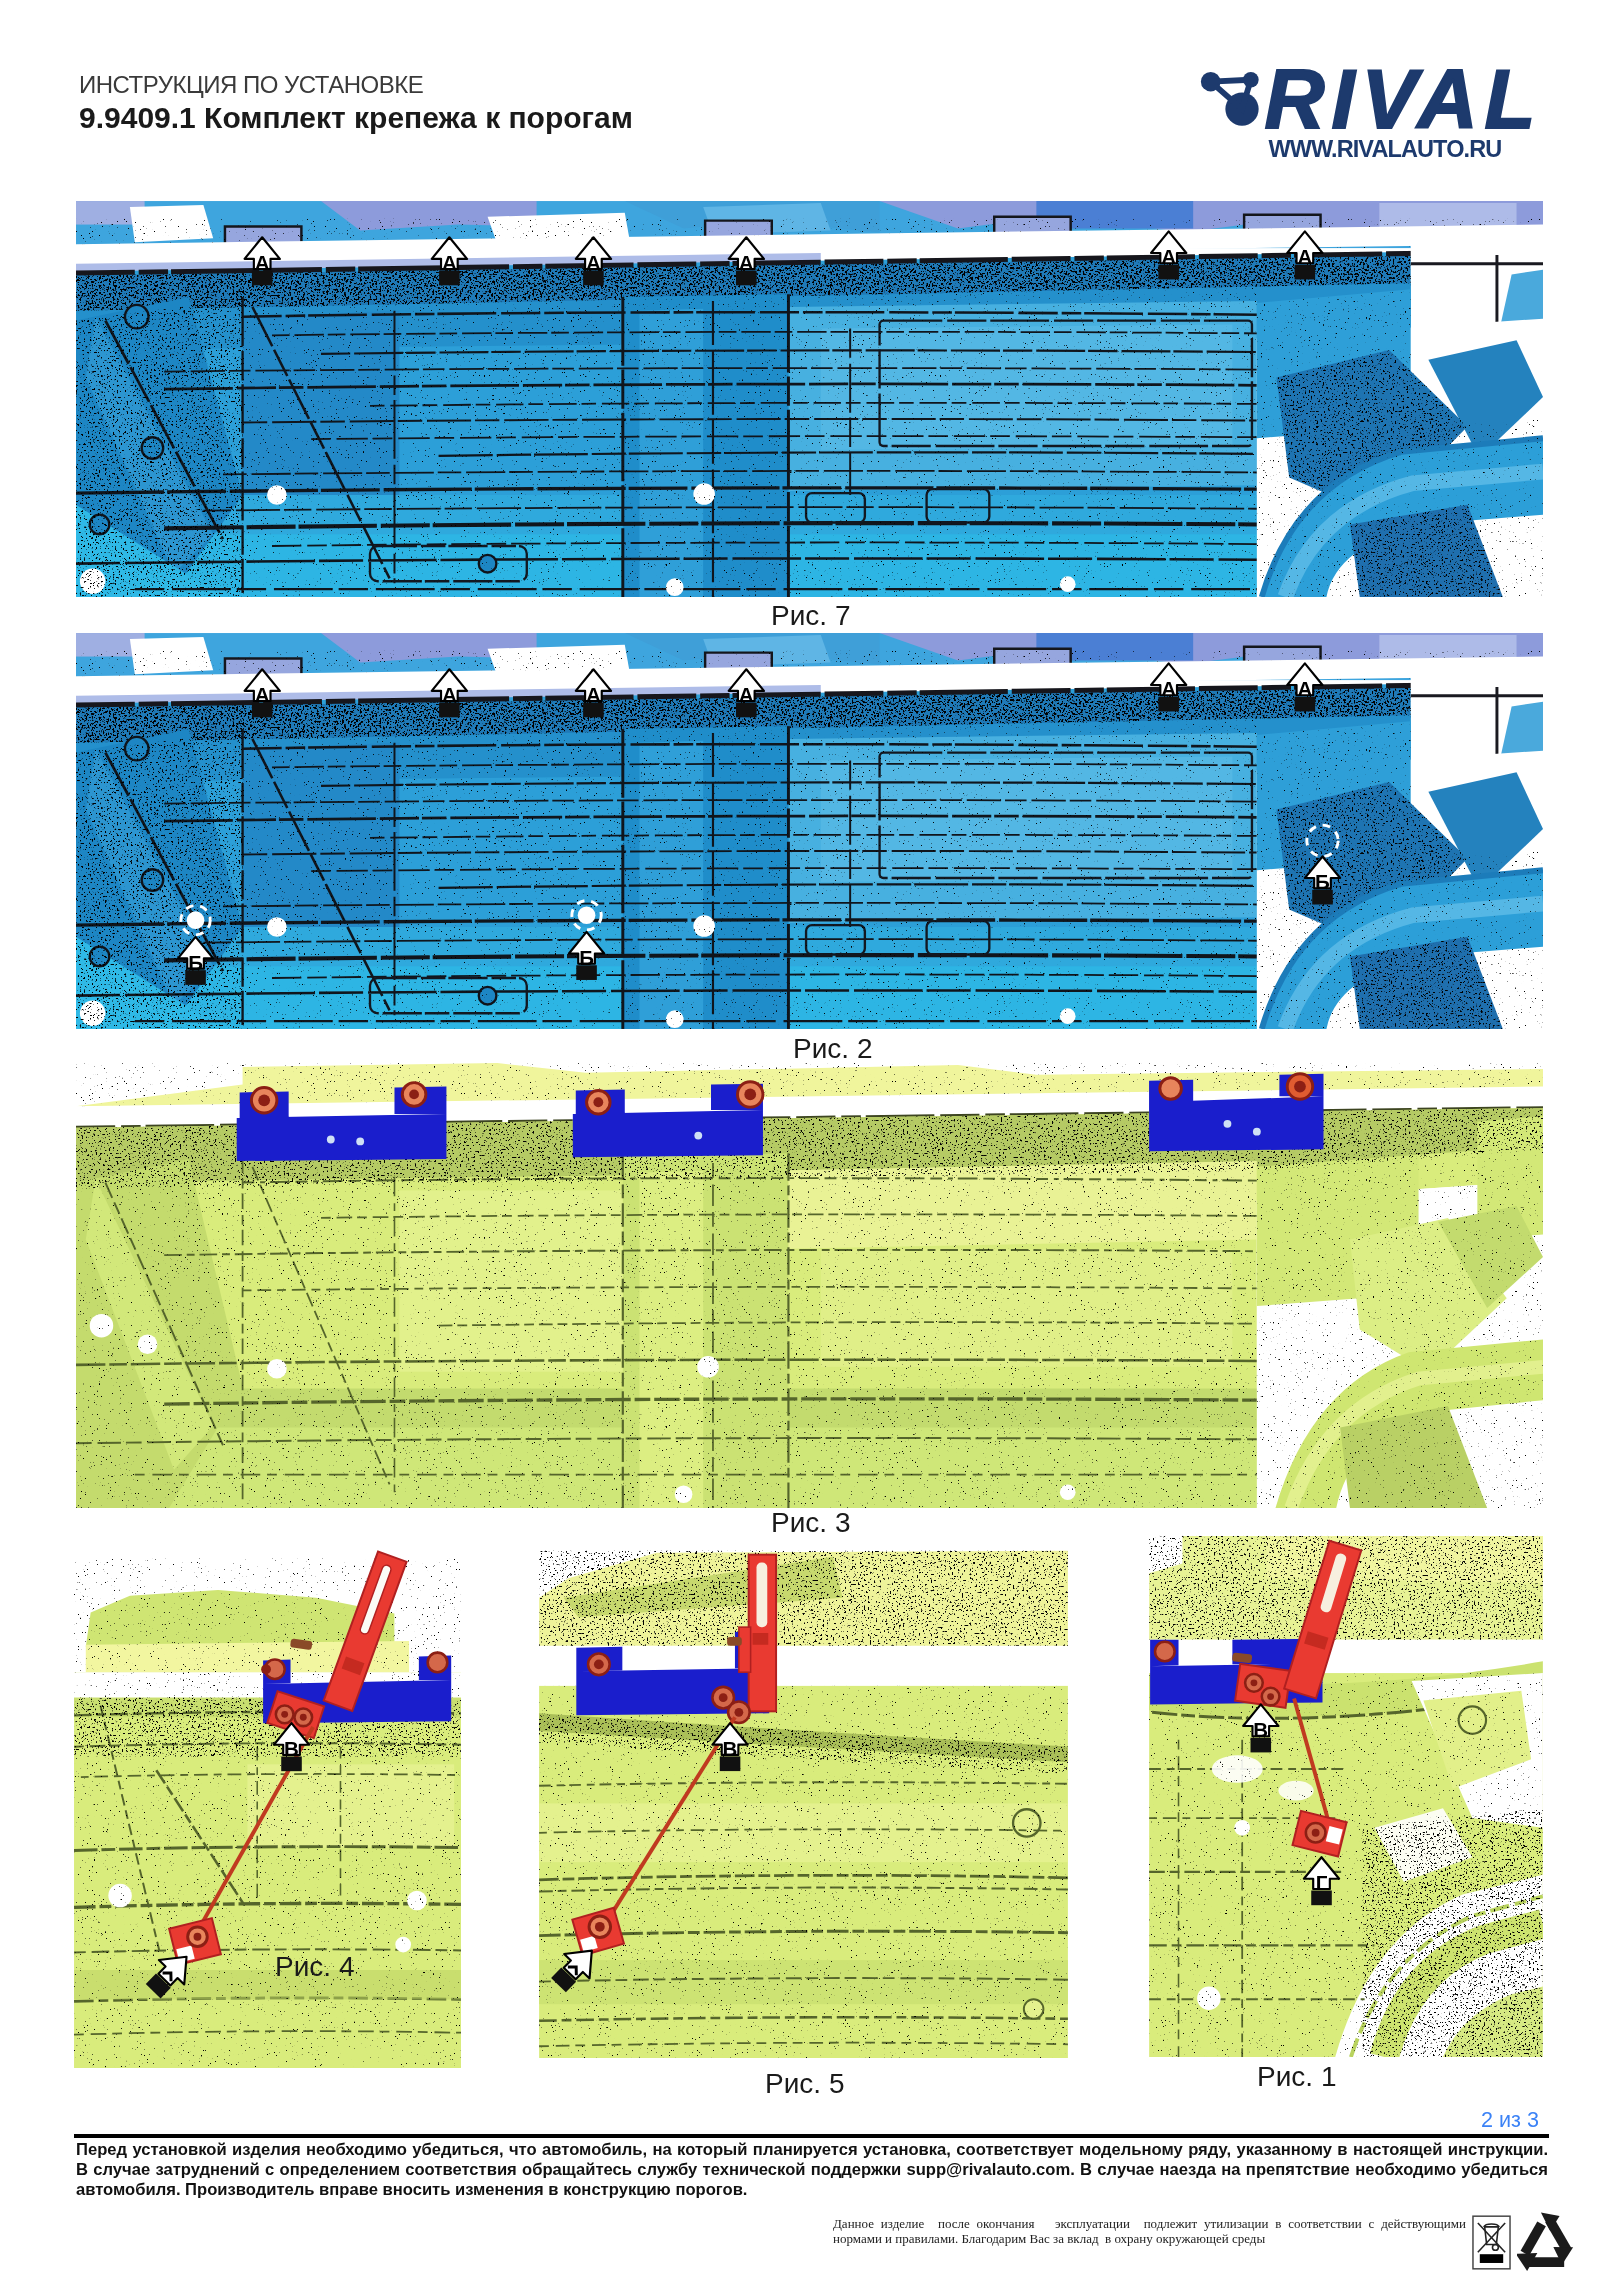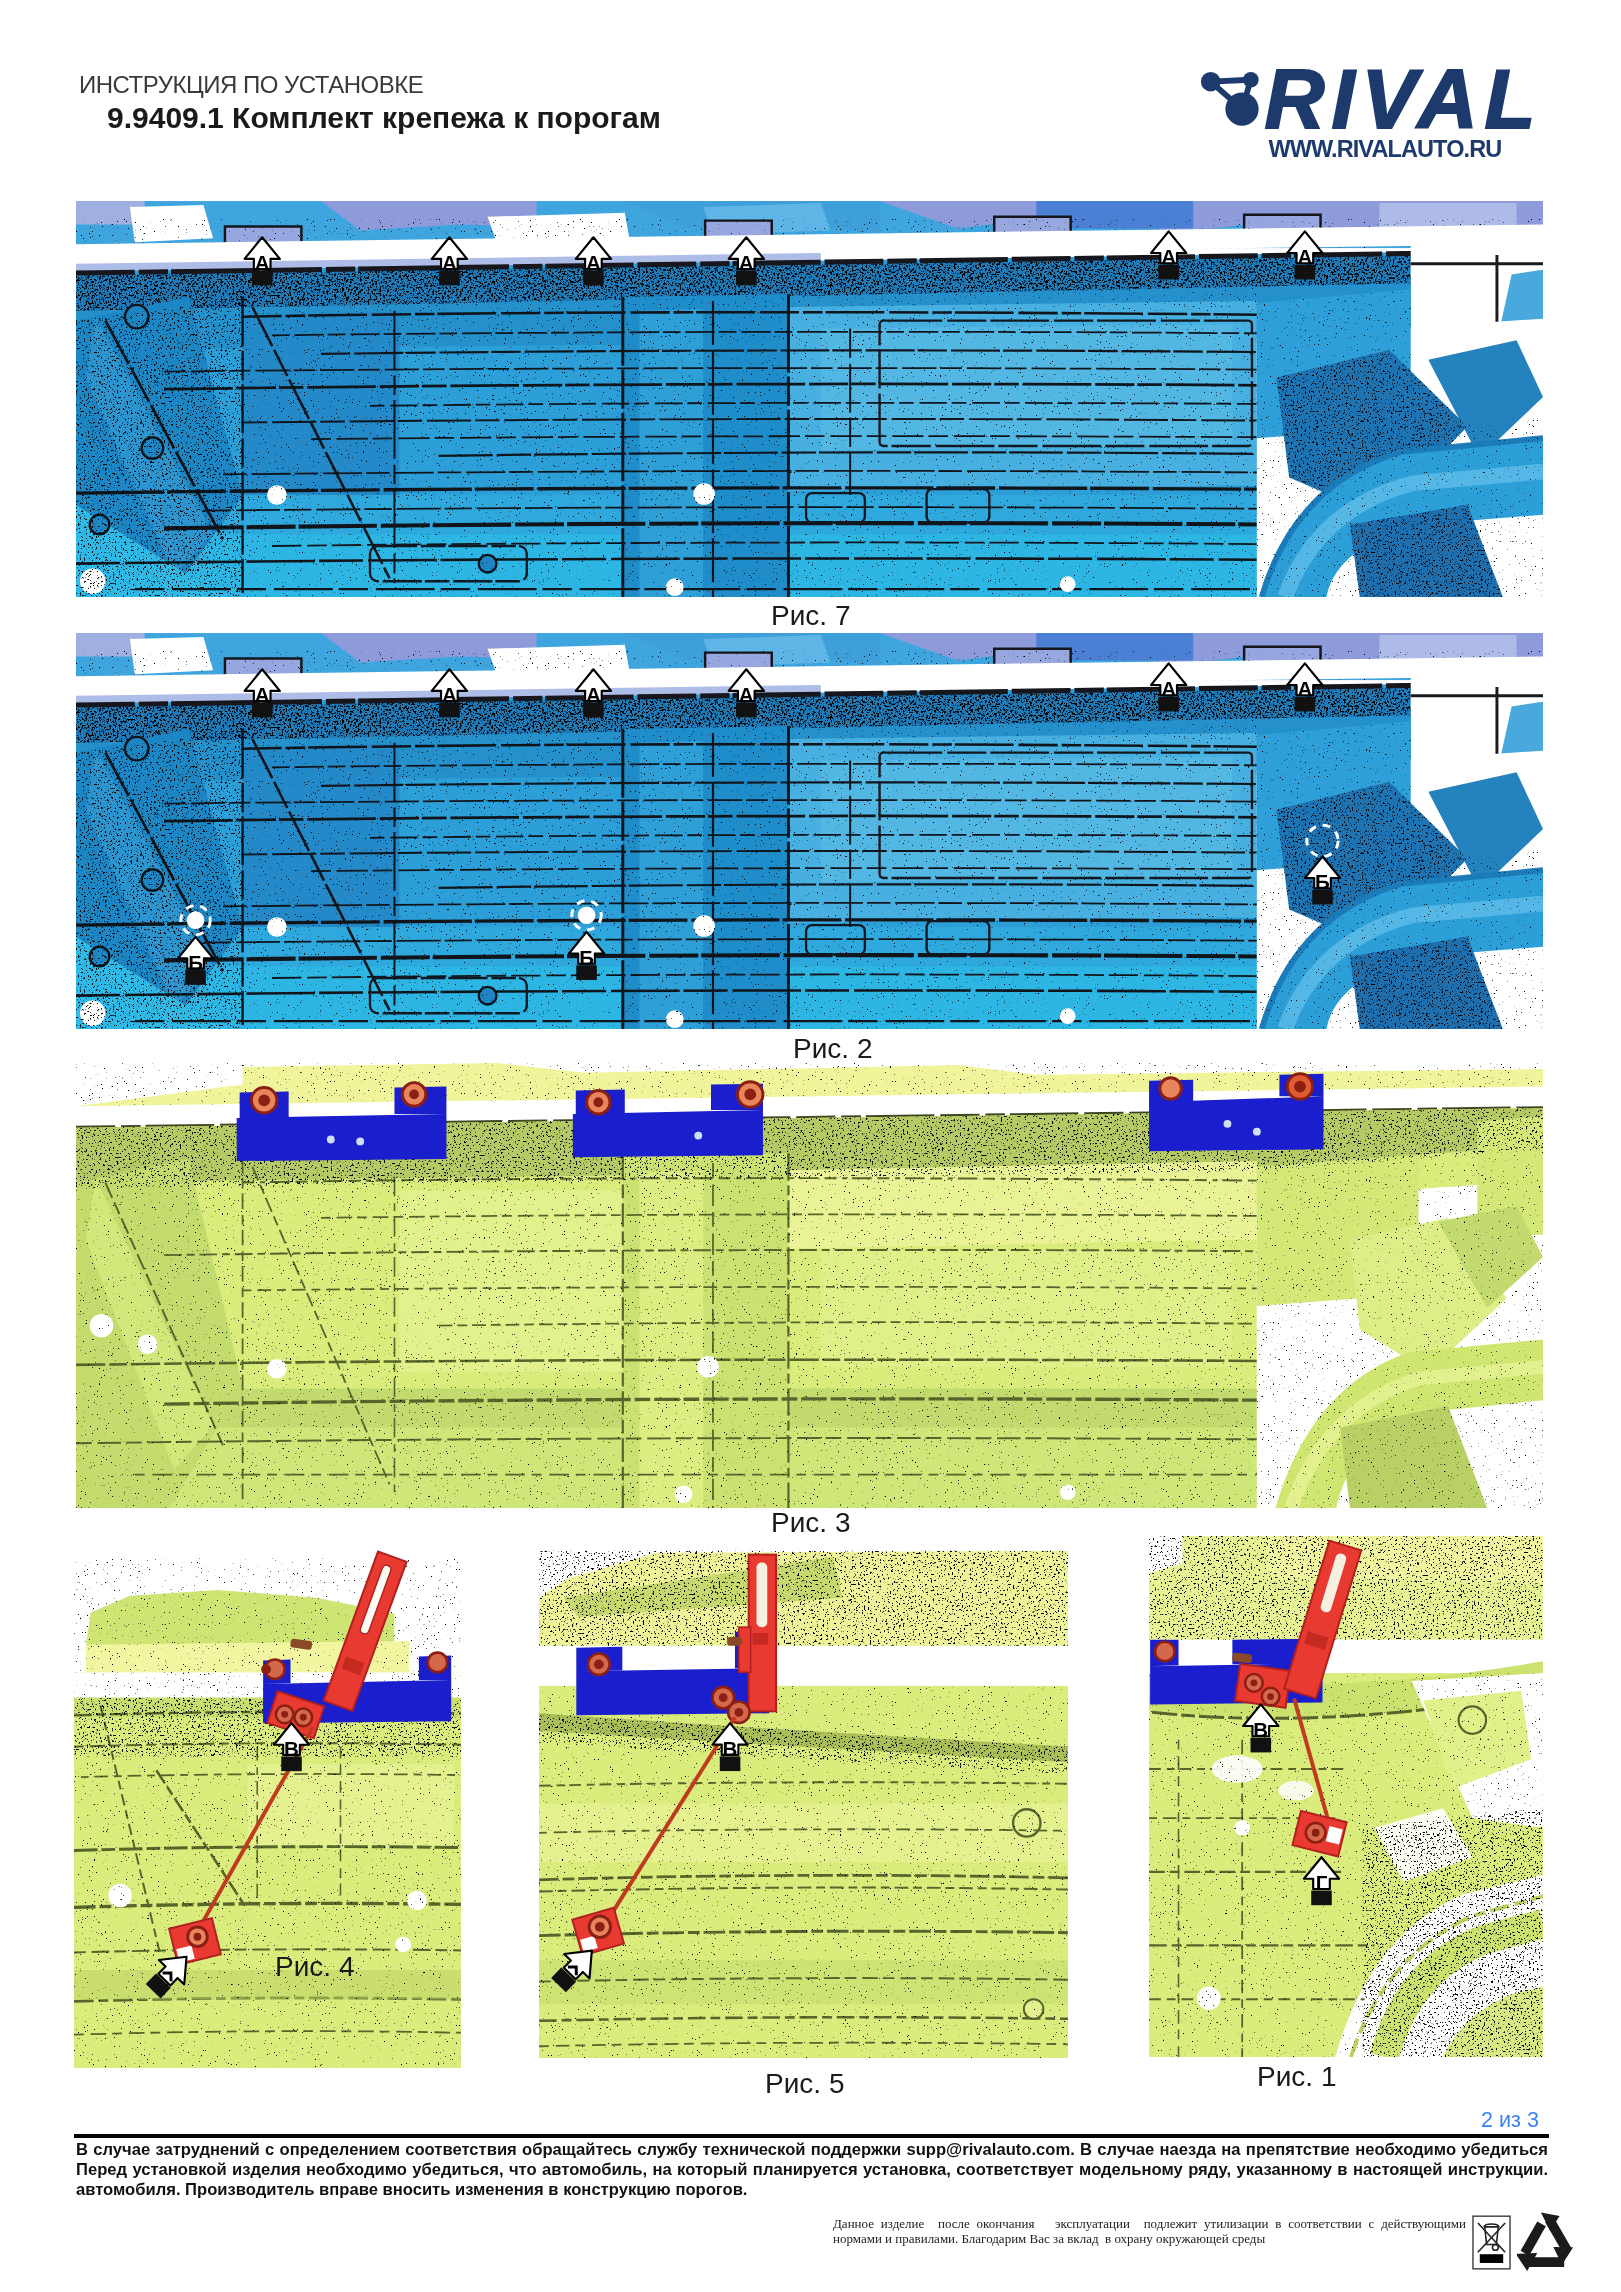--- a/index.html
+++ b/index.html
@@ -6,21 +6,21 @@
   body{width:1621px;height:2293px;position:relative;background:#ffffff;
        font-family:"Liberation Sans", sans-serif;}
   .abs{position:absolute;}
   .cap{position:absolute;font-size:28px;color:#1a1a1a;}
 </style>
 </head>
 <body>
 
 <div class="abs" style="left:79px;top:71px;font-size:24px;color:#3a3a3a;letter-spacing:-0.5px;">ИНСТРУКЦИЯ ПО УСТАНОВКЕ</div>
 
-<div class="abs" style="left:79px;top:101px;font-size:30px;font-weight:bold;color:#1a1a1a;margin-left:28px;">9.9409.1 Комплект крепежа к порогам</div>
+<div class="abs" style="left:79px;top:101px;font-size:30px;font-weight:bold;color:#1a1a1a;">9.9409.1 Комплект крепежа к порогам</div>
 
 <svg class="abs" style="left:1196px;top:57px;" width="372" height="113" viewBox="0 0 380 115">
   <g fill="#1d3a6d">
     <circle cx="15" cy="25" r="10"></circle>
     <circle cx="56" cy="23" r="8"></circle>
     <circle cx="47" cy="53" r="17"></circle>
     <path d="M15,25 L56,23 L47,53 Z" fill="none" stroke="#1d3a6d" stroke-width="6"></path>
   </g>
   <text x="70" y="72" font-size="85" font-weight="bold" font-style="italic" letter-spacing="7" fill="#1d3a6d" stroke="#1d3a6d" stroke-width="2" font-family="Liberation Sans">RIVAL</text>
   <text x="74" y="102" font-size="24" font-weight="bold" letter-spacing="-0.9" fill="#1d3a6d" font-family="Liberation Sans">WWW.RIVALAUTO.RU</text>
@@ -543,22 +543,22 @@
   <use href="#arrG" x="157" y="330"></use>
 </svg>
 
 <div class="cap" style="left:1257px;top:2061px;">Рис. 1</div>
 
 <div class="abs" style="left:1473px;top:2107px;font-size:21.6px;color:#3b82f6;margin-left:8px;">2 из 3</div>
 
 <div class="abs" style="left:74px;top:2134px;width:1475px;height:3.9px;background:#000;"></div>
 
 <div class="abs" style="left:76px;top:2140px;width:1472px;font-size:16.6px;line-height:20px;font-weight:bold;color:#111;">
+  <div style="text-align:justify;text-align-last:justify;">Перед установкой изделия необходимо убедиться, что автомобиль, на который планируется установка, соответствует модельному ряду, указанному в настоящей инструкции.</div>
   <div style="text-align:justify;text-align-last:justify;">В случае затруднений с определением соответствия обращайтесь службу технической поддержки supp@rivalauto.com. В случае наезда на препятствие необходимо убедиться</div>
-  <div style="text-align:justify;text-align-last:justify;">Перед установкой изделия необходимо убедиться, что автомобиль, на который планируется установка, соответствует модельному ряду, указанному в настоящей инструкции.</div>
   <div>автомобиля. Производитель вправе вносить изменения в конструкцию порогов.</div>
 </div>
 
 <div class="abs" style="left:833px;top:2216px;width:633px;font-size:13px;line-height:15px;font-family:'Liberation Serif',serif;color:#222;text-align:justify;">Данное изделие&nbsp; после окончания&nbsp;&nbsp; эксплуатации&nbsp; подлежит утилизации в соответствии с действующими нормами и правилами. Благодарим Вас за вклад&nbsp; в охрану окружающей среды</div>
 
 <svg class="abs" style="left:1472px;top:2215px;" width="39" height="55" viewBox="0 0 40 56">
   <rect x="1" y="1" width="38" height="54" fill="none" stroke="#444" stroke-width="1.5"></rect>
   <g stroke="#222" stroke-width="1.6" fill="none">
     <path d="M13,12 h14 l-2,18 h-10 z"></path>
     <path d="M12,12 c2,-4 14,-4 16,0"></path>

